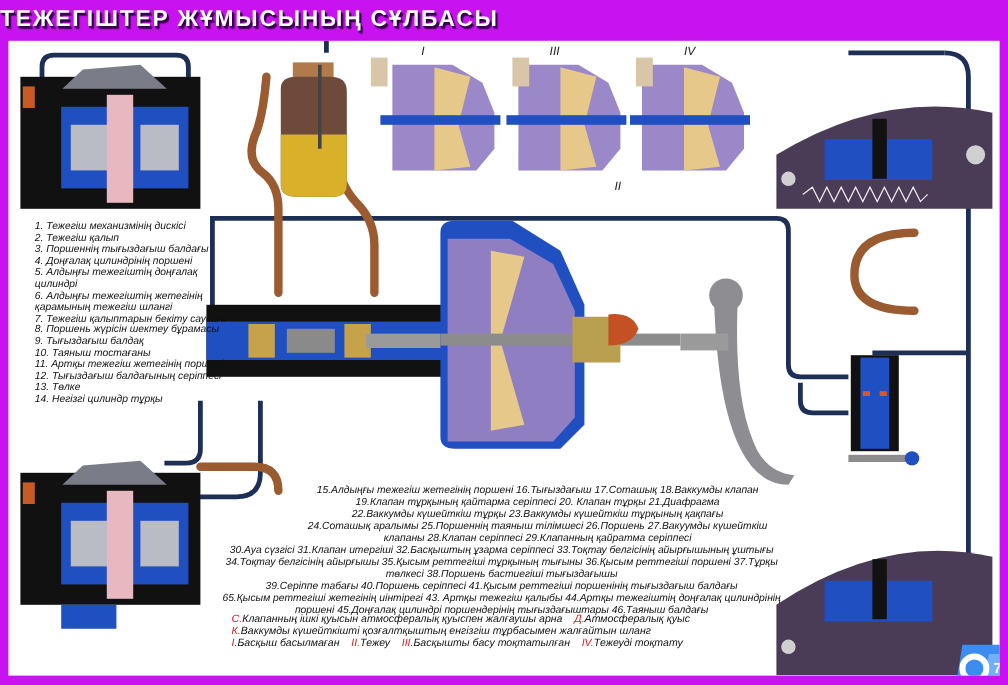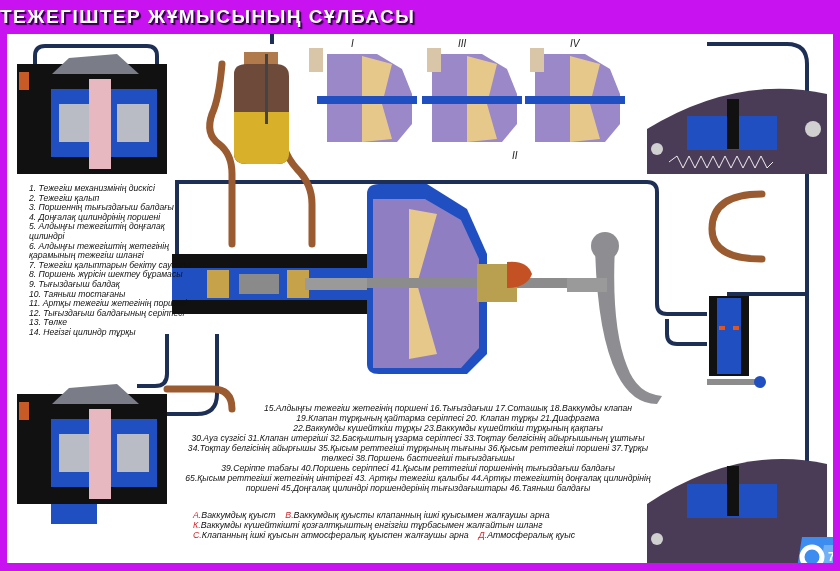--- a/index.html
+++ b/index.html
@@ -188,36 +188,39 @@
     <div>10. Таяныш тостағаны</div>
     <div>11. Артқы тежегіш жетегінің поршені</div>
     <div>12. Тығыздағыш балдағының серіппесі</div>
     <div>13. Төлке</div>
     <div>14. Негізгі цилиндр тұрқы</div>
   </div>
 
   <div class="legend-bottom">
     <div>15.Алдыңғы тежегіш жетегінің поршені   16.Тығыздағыш   17.Соташық   18.Ваккумды клапан   19.Клапан тұрқының қайтарма серіппесі   20. Клапан тұрқы   21.Диафрагма</div>
     <div>22.Ваккумды күшейткіш тұрқы   23.Ваккумды күшейткіш тұрқының қақпағы</div>
+    <div>24.Соташық аралымы   25.Поршеннің таяныш тілімшесі   26.Поршень   27.Вакуумды күшейткіш клапаны   28.Клапан серіппесі   29.Клапанның қайратма серіппесі</div>
     <div class="wide">30.Ауа сүзгісі   31.Клапан итергіші   32.Басқыштың ұзарма серіппесі   33.Тоқтау белгісінің айырғышының ұштығы   34.Тоқтау белгісінің айырғышы   35.Қысым реттегіші тұрқының тығыны   36.Қысым реттегіші поршені   37.Тұрқы төлкесі   38.Поршень бастиегіші тығыздағышы</div>
     <div class="wide">39.Серіппе табағы   40.Поршень серіппесі   41.Қысым реттегіші поршенінің тығыздағыш балдағы</div>
     <div class="wide">65.Қысым реттегіші жетегінің иінтірегі   43. Артқы тежегіш қалыбы   44.Артқы тежегіштің доңғалақ цилиндрінің поршені   45.Доңғалақ цилиндрі поршендерінің тығыздағыштары   46.Таяныш балдағы</div>
   </div>
 
   <div class="letters">
     <div>
-      <span class="key">А.</span><span>Ваккумдық қуыст</span>&nbsp;&nbsp;&nbsp;
-      <span class="key">В.</span><span>Ваккумдық қуысты клапанның ішкі қуысымен жалғаушы арна</span>
+      <span class="key">С.</span><span>Клапанның ішкі қуысын атмосфералық қуыспен жалғаушы арна</span>&nbsp;&nbsp;&nbsp;
+      <span class="key">Д.</span><span>Атмосфералық қуыс</span>
     </div>
     <div>
       <span class="key">К.</span><span>Ваккумды күшейткішті қозғалтқыштың енгізгіш тұрбасымен жалғайтын шланг</span>
     </div>
     <div>
-      <span class="key">С.</span><span>Клапанның ішкі қуысын атмосфералық қуыспен жалғаушы арна</span>&nbsp;&nbsp;&nbsp;
-      <span class="key">Д.</span><span>Атмосфералық қуыс</span>
+      <span class="key">I.</span><span>Басқыш басылмаған</span>&nbsp;&nbsp;&nbsp;
+      <span class="key">II.</span><span>Тежеу</span>&nbsp;&nbsp;&nbsp;
+      <span class="key">III.</span><span>Басқышты басу тоқтатылған</span>&nbsp;&nbsp;&nbsp;
+      <span class="key">IV.</span><span>Тежеуді тоқтату</span>
     </div>
   </div>
 
   <div class="logo">
     <svg width="46" height="56" viewBox="0 0 46 56">
       <polygon points="8,0 46,0 36,50 0,50" fill="#3d8df0"></polygon>
       <polygon points="30,8 46,8 38,44 24,44" fill="#6fb0f7"></polygon>
       <circle cx="18" cy="20" r="10" fill="none" stroke="#fff" stroke-width="5"></circle>
       <rect x="22" y="26" width="6" height="8" fill="#fff" transform="rotate(-30 25 30)"></rect>
       <text x="34" y="24" font-size="12" font-weight="bold" fill="#fff" font-family="Liberation Sans, sans-serif">7</text>

